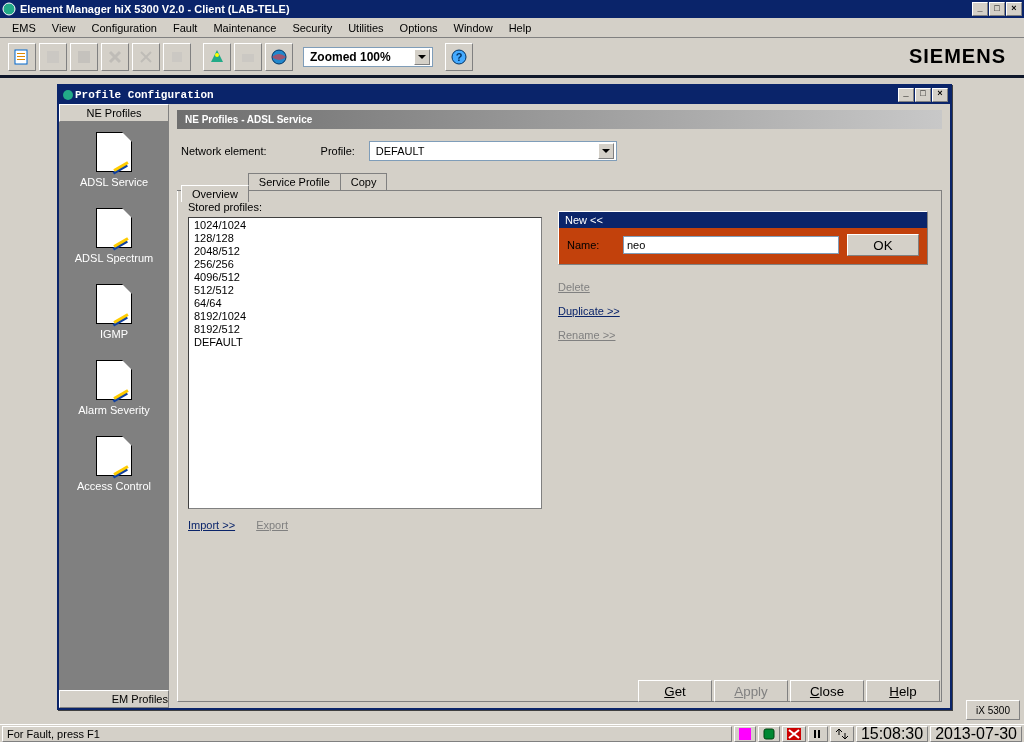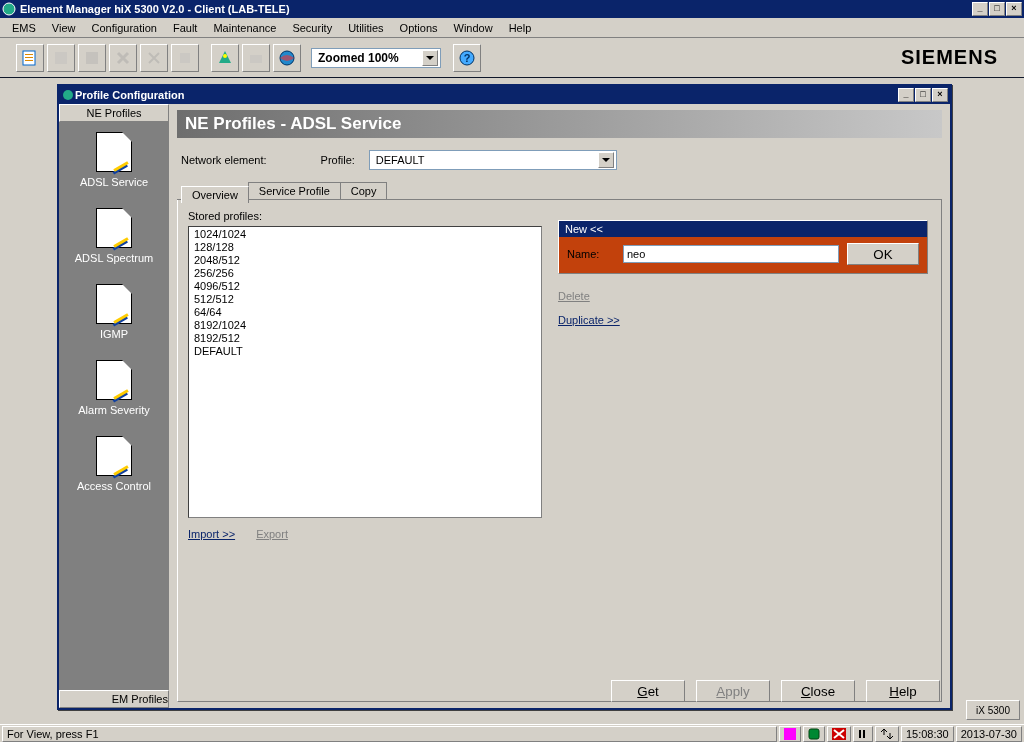--- a/index.html
+++ b/index.html
@@ -47,23 +47,23 @@
     border-bottom: 1px solid #808080;
   }
   .menubar span {
     padding: 2px 8px;
     cursor:default;
   }
   
   .toolbar {
     height: 40px;
     background: #d4d0c8;
-    border-bottom: 1px solid #0f172a;
+    border-bottom: 3px solid #0f172a;
     display:flex; align-items:center;
-    padding: 2px 16px;
+    padding: 2px 8px;
     gap: 3px;
   }
   .tbtn {
     width: 28px; height: 28px;
     border: 1px solid #808080;
     border-top-color:#fff; border-left-color:#fff;
     background:#d4d0c8;
     display:flex; align-items:center; justify-content:center;
     cursor:default;
   }
@@ -95,20 +95,21 @@
     border: 2px solid #0a246a;
     background:#d4d0c8;
     box-shadow: 1px 1px 0 #404040;
   }
   .iwin-titlebar {
     background:#0a246a; color:#fff;
     height: 18px;
     display:flex; align-items:center;
     padding: 0 2px;
     font-weight:bold;
+    font-family:Liberation Mono, monospace;
   }
   .iwin-titlebar .title-text { flex:1; }
   .iwin-body {
     display:flex;
     height: calc(100% - 18px);
   }
   
   .sidebar {
     width: 110px;
     background:#808080;
@@ -167,21 +168,21 @@
     flex:1;
     background:#d4d0c8;
     padding: 6px 8px 6px 8px;
     position:relative;
     display:flex; flex-direction:column;
   }
   .section-title {
     background: linear-gradient(to right,#6e6e6e,#c8c8c8);
     color:#fff;
     font-weight:bold;
-    font-size:17px;
+    font-size:10px;
     padding:4px 8px;
   }
   .selectors {
     display:flex; align-items:center;
     gap: 10px;
     padding: 12px 4px 10px;
   }
   .selectors label { margin-right:4px; }
   .combo {
     border:1px solid #7f9db9;
@@ -215,21 +216,21 @@
     border-bottom:none;
     background:#d4d0c8;
     padding:2px 10px;
     margin-right:-1px;
     cursor:default;
     position:relative;
   }
   .tab.active {
     background:#d4d0c8;
     border-top-color:#fff; border-left-color:#fff;
-    top:4px;
+    top:12px;
     z-index:2;
   }
   .tab-body {
     border:1px solid #fff;
     border-right-color:#808080; border-bottom-color:#808080;
     border-top:none;
     flex:1;
     padding:10px 10px 6px;
     display:flex; flex-direction:column;
     overflow:hidden;
@@ -287,21 +288,21 @@
   .btn.disabled{ color:#808080; }
   .link { color:#0a246a; text-decoration:underline; cursor:default; display:inline-block; }
   .link.disabled{ color:#808080; }
   .action-links { margin-top:16px; display:flex; flex-direction:column; gap:12px; }
   .imp-row { margin-top:10px; }
   .imp-row .link{ margin-right:18px;}
 
   .bottom-buttons {
     position:absolute;
     right:10px; bottom:6px;
-    display:flex; gap:11px;
+    display:flex; gap:2px;
   }
   .bottom-buttons .btn{ min-width:74px; }
   .underline-char { text-decoration: underline; }
 
   
   .dock-item{
     position:absolute;
     right:4px; bottom:4px;
     width:54px; height:20px;
     background:#d4d0c8;
@@ -321,21 +322,21 @@
     display:flex; align-items:center;
     font-size:11px;
     padding:0 2px;
   }
   .statusbar .cell{
     border:1px solid #808080; border-top-color:#fff; border-left-color:#fff;
     height:16px; padding:0 4px;
     display:flex;align-items:center;
     margin-left:2px;
     background:#d4d0c8;
-    font-size:11px;
+    font-size:16px;
   }
   .statusbar .flex{ flex:1; border:1px solid #808080; border-top-color:#fff; border-left-color:#fff; height:16px; padding:0 4px; display:flex;align-items:center;}
   .status-sq { width:12px;height:12px; }
   svg { display:block; }
 </style>
 </head>
 <body>
 
 <div class="main-titlebar">
   <span class="tb-icon">
@@ -524,20 +525,21 @@
                 <div class="new-header">New &lt;&lt;</div>
                 <div class="new-row">
                   <label>Name:</label>
                   <input class="text-input" value="neo" style="">
                   <button class="btn">OK</button>
                 </div>
               </div>
               <div class="action-links">
                 <span class="link disabled">Delete</span>
                 <span class="link">Duplicate &gt;&gt;</span>
+                <span class="link disabled">Rename &gt;&gt;</span>
               </div>
             </div>
             <div style="clear:both"></div>
           </div>
         </div>
 
         <div class="bottom-buttons">
           <button class="btn"><span class="underline-char">G</span>et</button>
           <button class="btn disabled"><span class="underline-char">A</span>pply</button>
           <button class="btn"><span class="underline-char">C</span>lose</button>
@@ -545,21 +547,21 @@
         </div>
       </div>
     </div>
   </div>
 
   <div class="dock-item">iX 5300</div>
  </div>
 </div>
 
 <div class="statusbar">
-  <div class="flex">For View, press F1</div>
+  <div class="flex">For Fault, press F1</div>
   <div class="cell">
       <span class="status-sq" style="background:#f0f"></span>
     </div>
   <div class="cell">
       <svg width="12" height="12">
         <rect x="1" y="1" width="10" height="10" rx="2" fill="#083" stroke="#041"></rect>
       </svg>
     </div>
   <div class="cell">
       <svg width="14" height="12">

